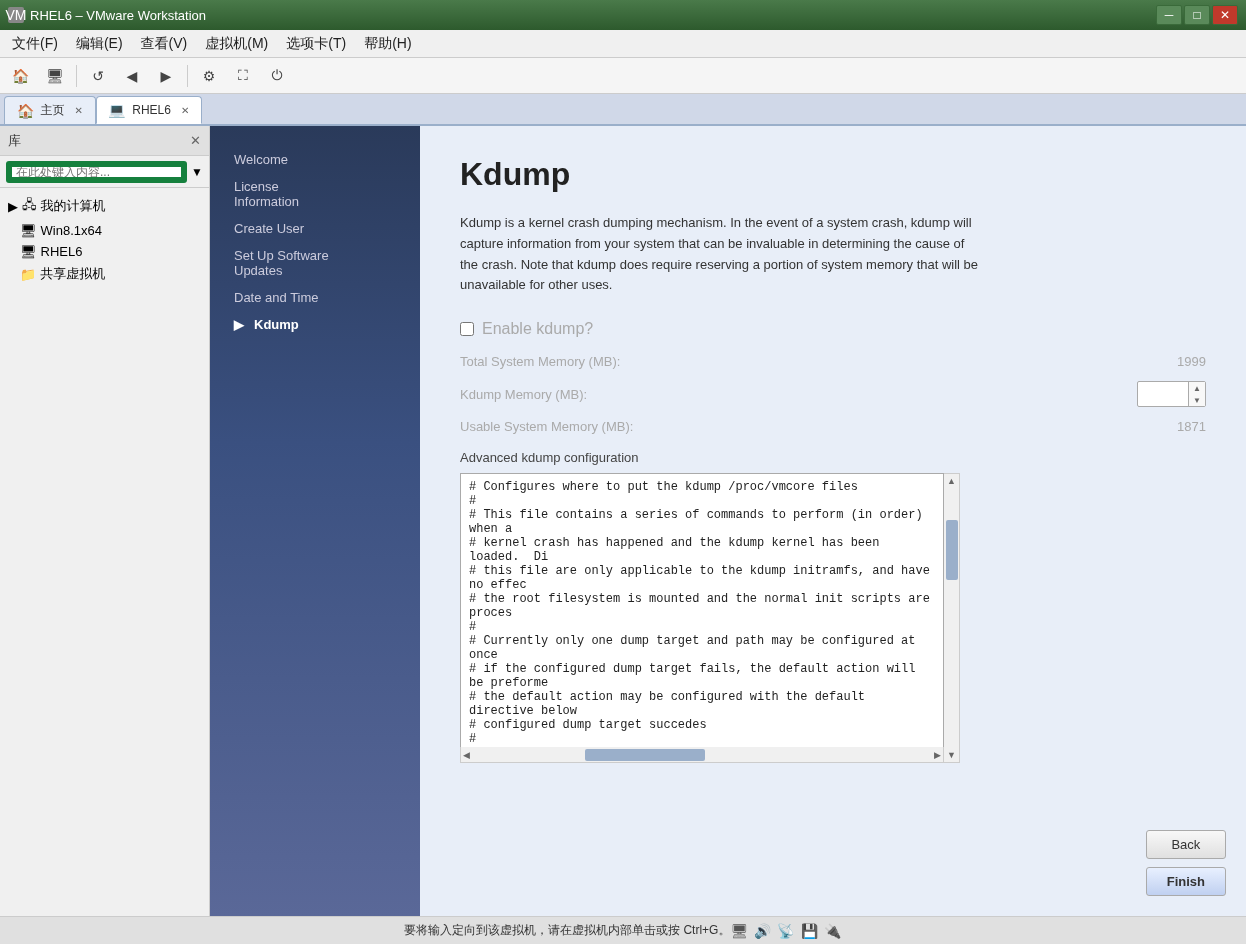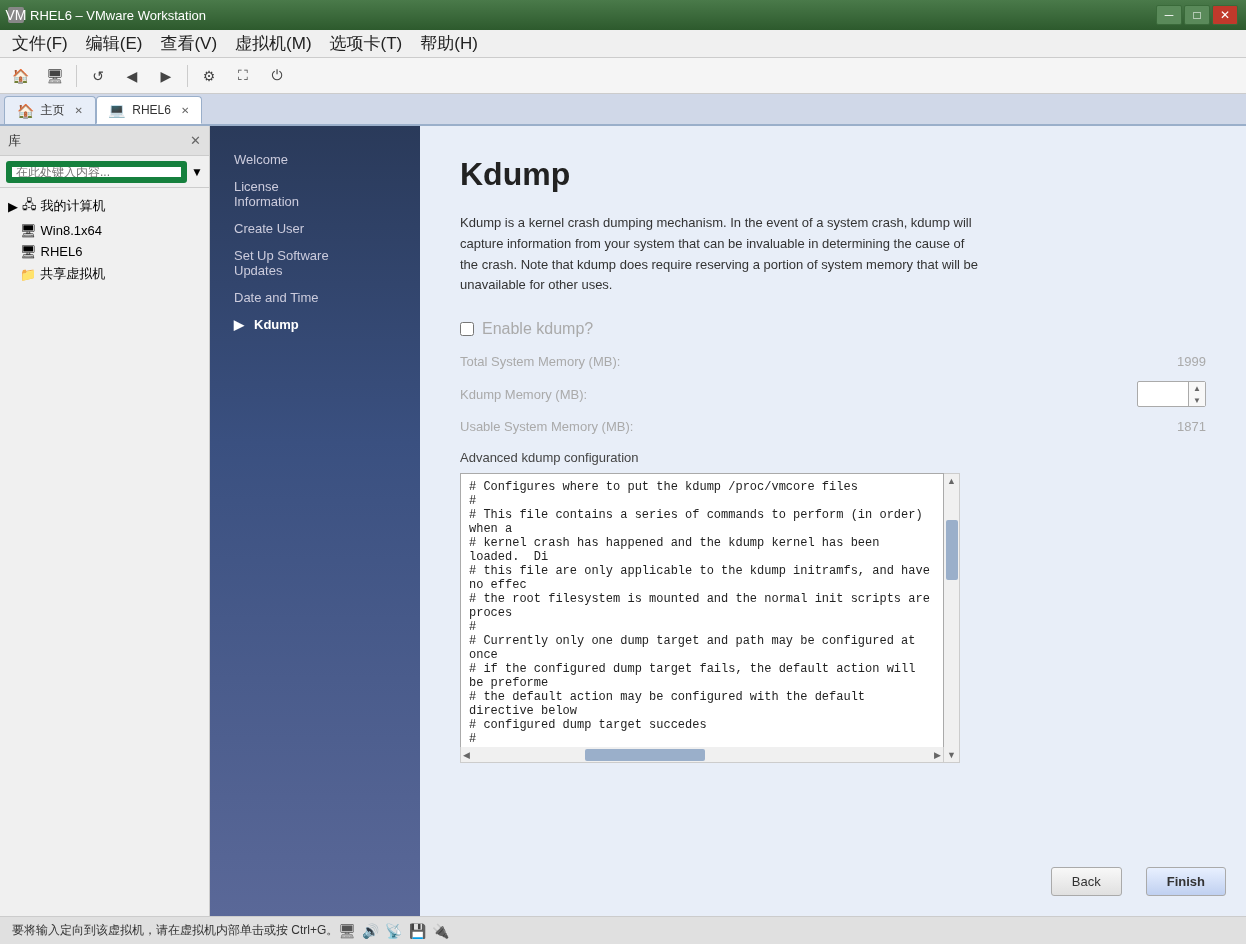--- a/index.html
+++ b/index.html
@@ -25,21 +25,21 @@
     
     .menu-bar {
       height: 28px;
       background: #f0f0f0;
       display: flex;
       align-items: center;
       padding: 0 4px;
       border-bottom: 1px solid #ccc;
       gap: 2px;
     }
-    .menu-item { padding: 3px 8px; font-size: 17px; color: #222; cursor: pointer; border-radius: 3px; }
+    .menu-item { padding: 3px 8px; font-size: 14px; color: #222; cursor: pointer; border-radius: 3px; }
 
     
     .toolbar {
       height: 36px;
       background: #f5f5f5;
       border-bottom: 1px solid #ccc;
       display: flex;
       align-items: center;
       padding: 0 6px;
       gap: 4px;
@@ -245,21 +245,21 @@
     }
     .btn.primary { background: linear-gradient(to bottom, #e8f0ff, #c0d0f0); font-weight: bold; }
 
     
     .status-bar {
       height: 28px;
       background: #e0e0e0;
       border-top: 1px solid #ccc;
       display: flex;
       align-items: center;
-      justify-content: flex-start;
+      justify-content: center;
       padding: 0 12px;
       font-size: 12px;
       color: #333;
     }
     .status-icons { display: flex; gap: 6px; align-items: center; }
     .status-icon { font-size: 14px; color: #555; }
   </style>
 </head>
 <body>
 
@@ -426,21 +426,21 @@
         
         <div style="position:absolute; bottom:0; left:0; width:484px; height:16px; background:#f0f0f0; border:1px solid #ccc; border-top:none; display:flex; align-items:center;">
           <div style="font-size:9px; color:#666; margin-left:2px; cursor:pointer;">◀</div>
           <div style="flex:0.5;"></div>
           <div style="height:12px; width:120px; background:#9aafca; border-radius:2px;"></div>
           <div style="flex:1;"></div>
           <div style="font-size:9px; color:#666; margin-right:2px; cursor:pointer;">▶</div>
         </div>
       </div>
 
-      <div style="position:absolute; bottom:20px; right:20px; display:flex; gap:24px;">
+      <div style="position:absolute; bottom:20px; right:20px; display:flex; gap:8px;flex-direction:column;">
         <button class="btn">Back</button>
         <button class="btn primary">Finish</button>
       </div>
     </div>
 
   </div>
 </div>
 
 <div class="status-bar">
   <span>要将输入定向到该虚拟机，请在虚拟机内部单击或按 Ctrl+G。</span>

